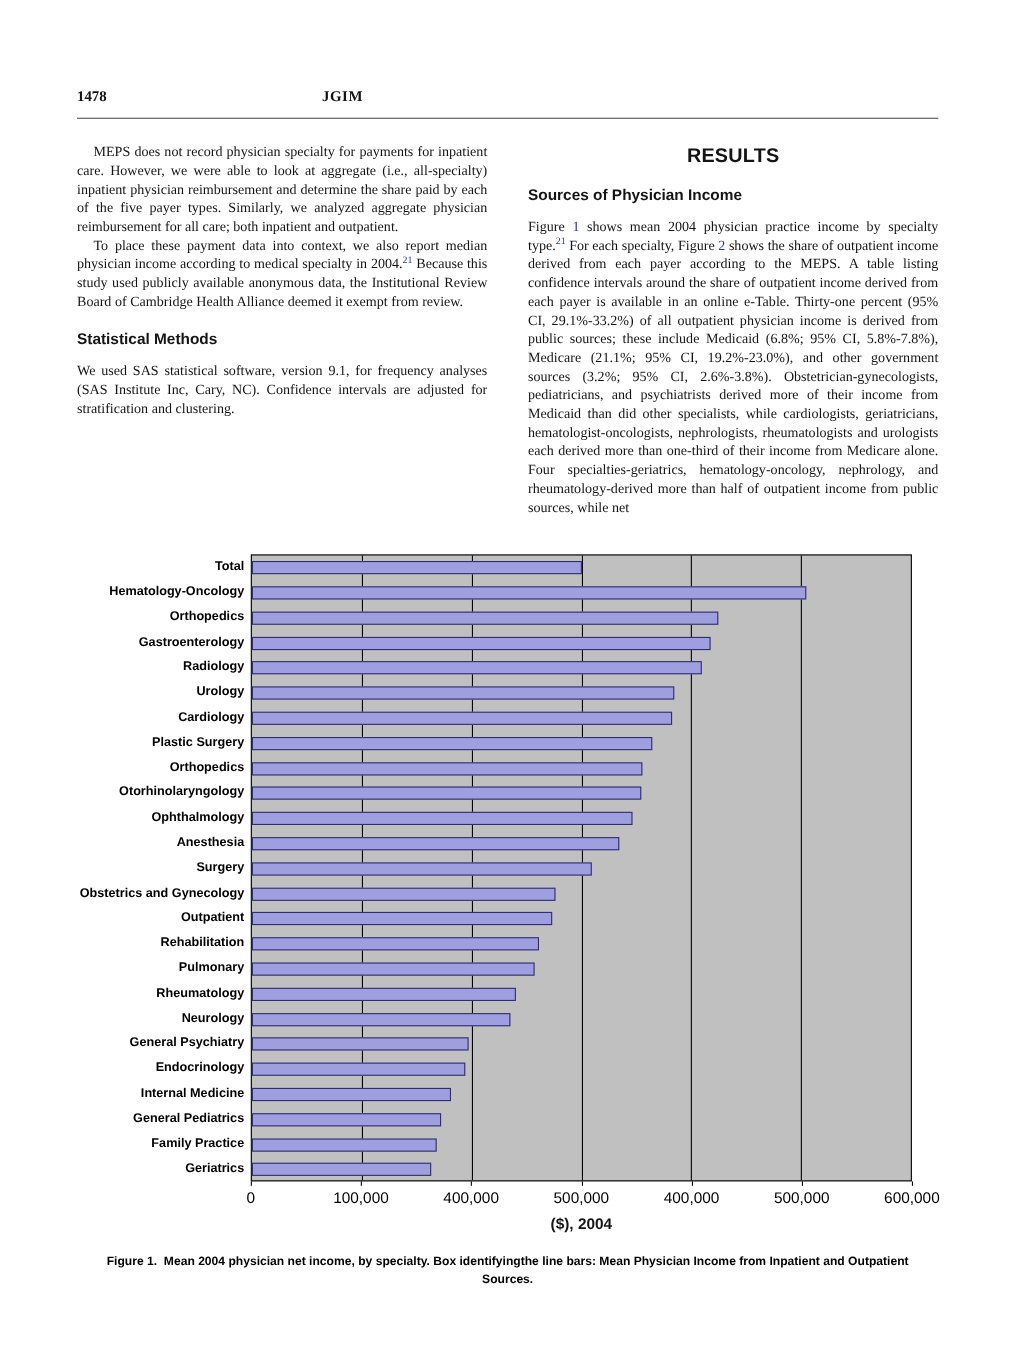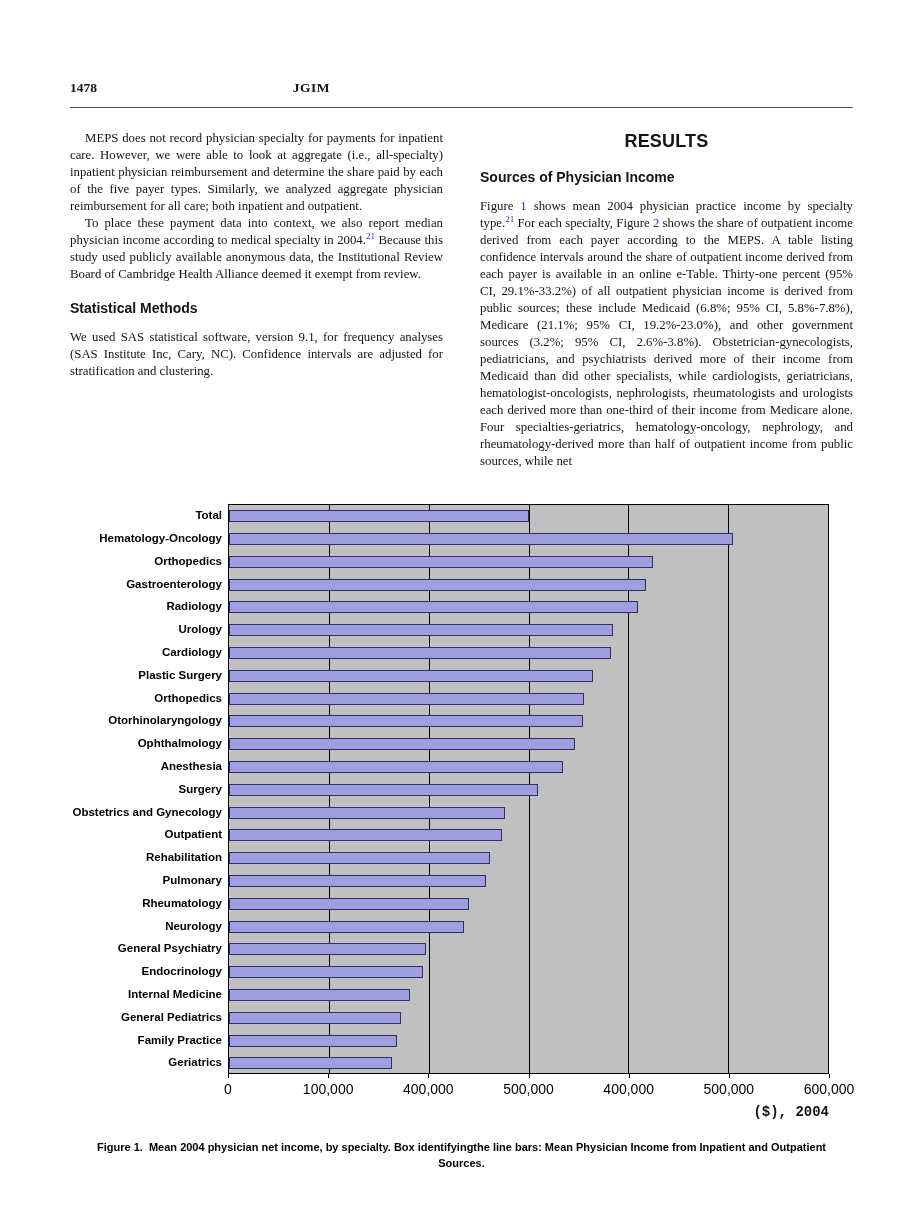--- a/index.html
+++ b/index.html
@@ -43,21 +43,21 @@
     white-space:nowrap; color:#000; }
   .plot-wrap { flex:1; margin-right:24px; }
   .plot { position:relative; border:1px solid #000; height:calc(var(--row-h,22.8px) * 25); }
   .gridline { position:absolute; top:0; bottom:0; width:1px; z-index:0; }
   .bar-row { height:var(--row-h,22.8px); display:flex; align-items:center; position:relative; z-index:1; }
   .bar { height:12px; border:1px solid #2f2f6e; }
 
   .x-axis { position:relative; height:26px; font-family:"Liberation Sans", sans-serif; font-size:14px; color:#000; }
   .tick-label { position:absolute; top:7px; transform:translateX(-50%); white-space:nowrap; }
   .tick-mark { position:absolute; top:0; width:1px; height:4px; background:#000; }
-  .x-title { text-align:right; font-family:Liberation Mono, monospace; font-weight:bold;
+  .x-title { text-align:center; font-family:Liberation Sans, sans-serif; font-weight:bold;
     font-size:14px; margin-top:4px; }
 
   figcaption.fig-caption { margin-top:20px; text-align:center;
     font-family:"Liberation Sans", sans-serif; font-weight:bold; font-size:11px; line-height:1.45;
     padding:0 6px; color:#000; }
 </style>
 </head>
 <body>
 
 <div class="page">

